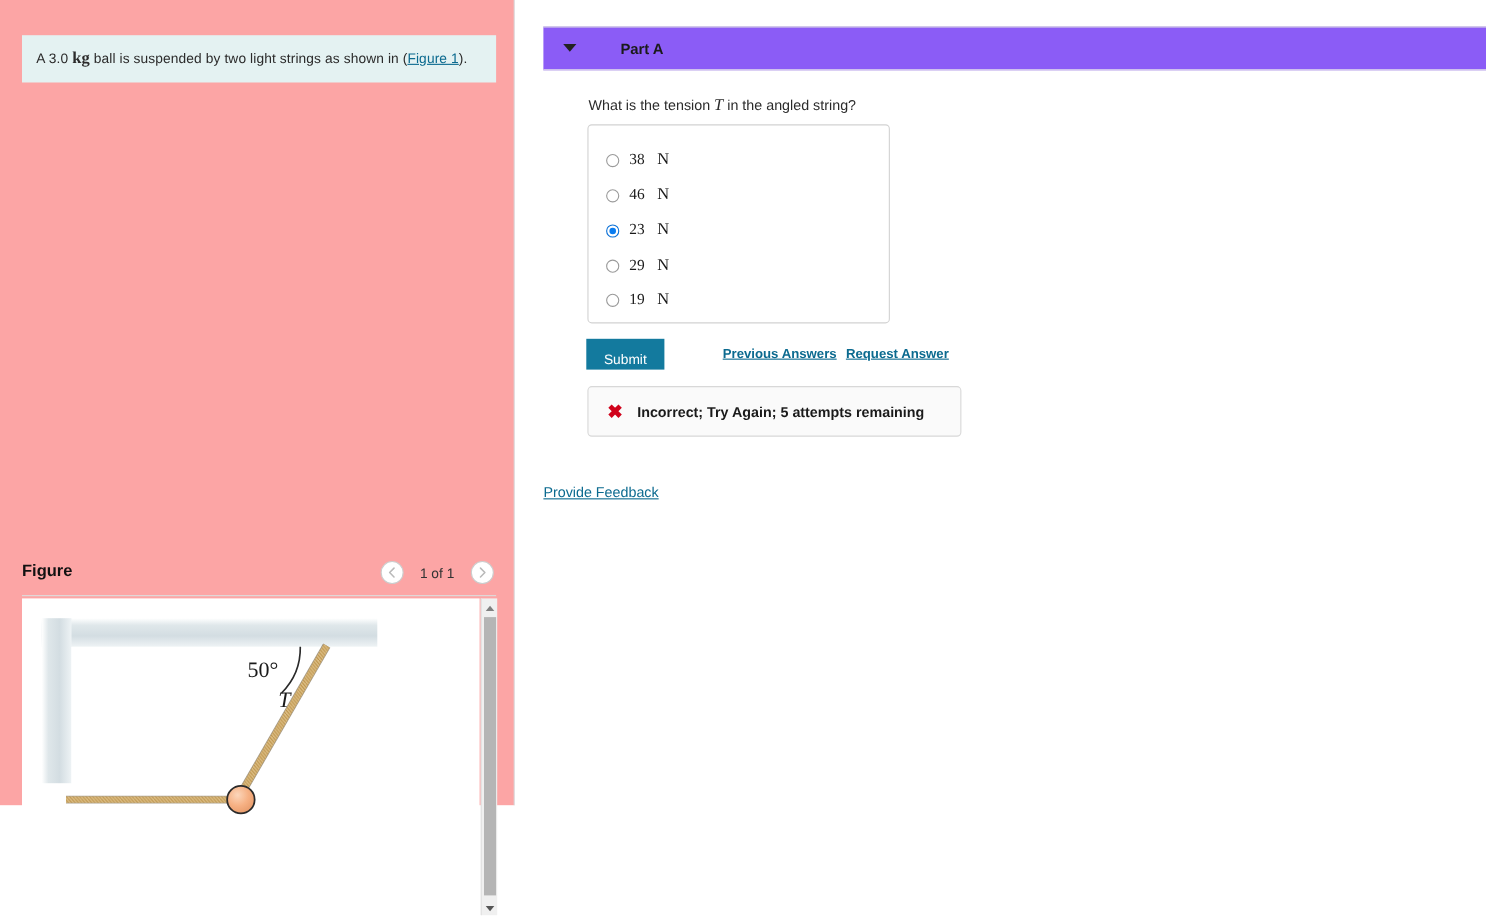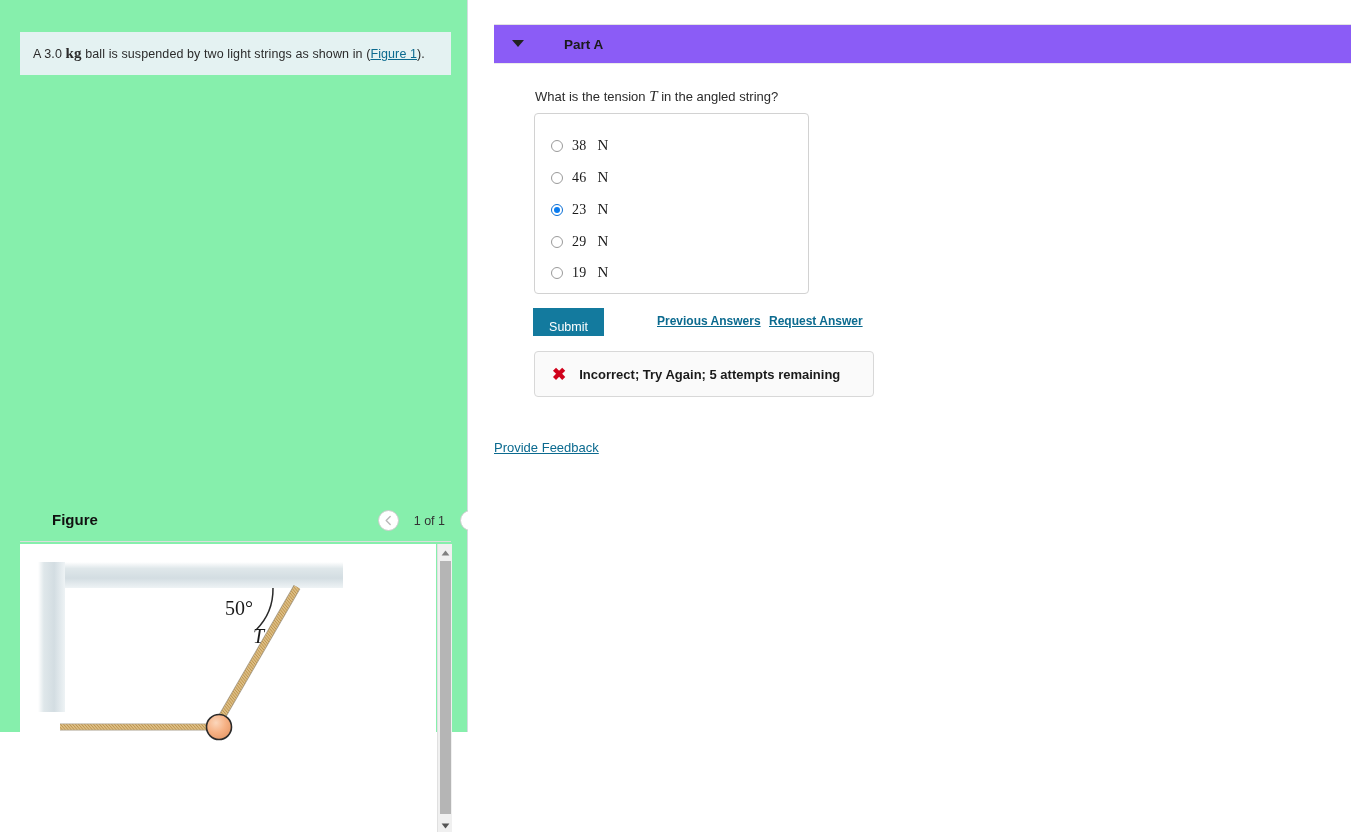--- a/index.html
+++ b/index.html
@@ -22,21 +22,21 @@
     width: 1351px;
     height: 834px;
   }
 
   
   .left-panel {
     position: absolute;
     left: 0; top: 0;
     width: 467px;
     height: 732px;
-    background: #86efac;
+    background: #fca5a5;
     border-right: 1px solid #d4dcdf;
   }
   .problem-box {
     position: absolute;
     left: 20px;
     top: 32px;
     width: 431px;
     height: 43px;
     background: #e4f2f2;
     box-sizing: border-box;
@@ -61,21 +61,20 @@
     cursor: pointer;
   }
 
   
   .figure-header {
     position: absolute;
     left: 20px;
     top: 508px;
     width: 431px;
     height: 32px;
-    margin-left: 32px;
   }
   .figure-title {
     position: absolute;
     left: 0;
     top: 3px;
     font-size: 15px;
     font-weight: bold;
     color: #111111;
   }
   .fig-nav {

